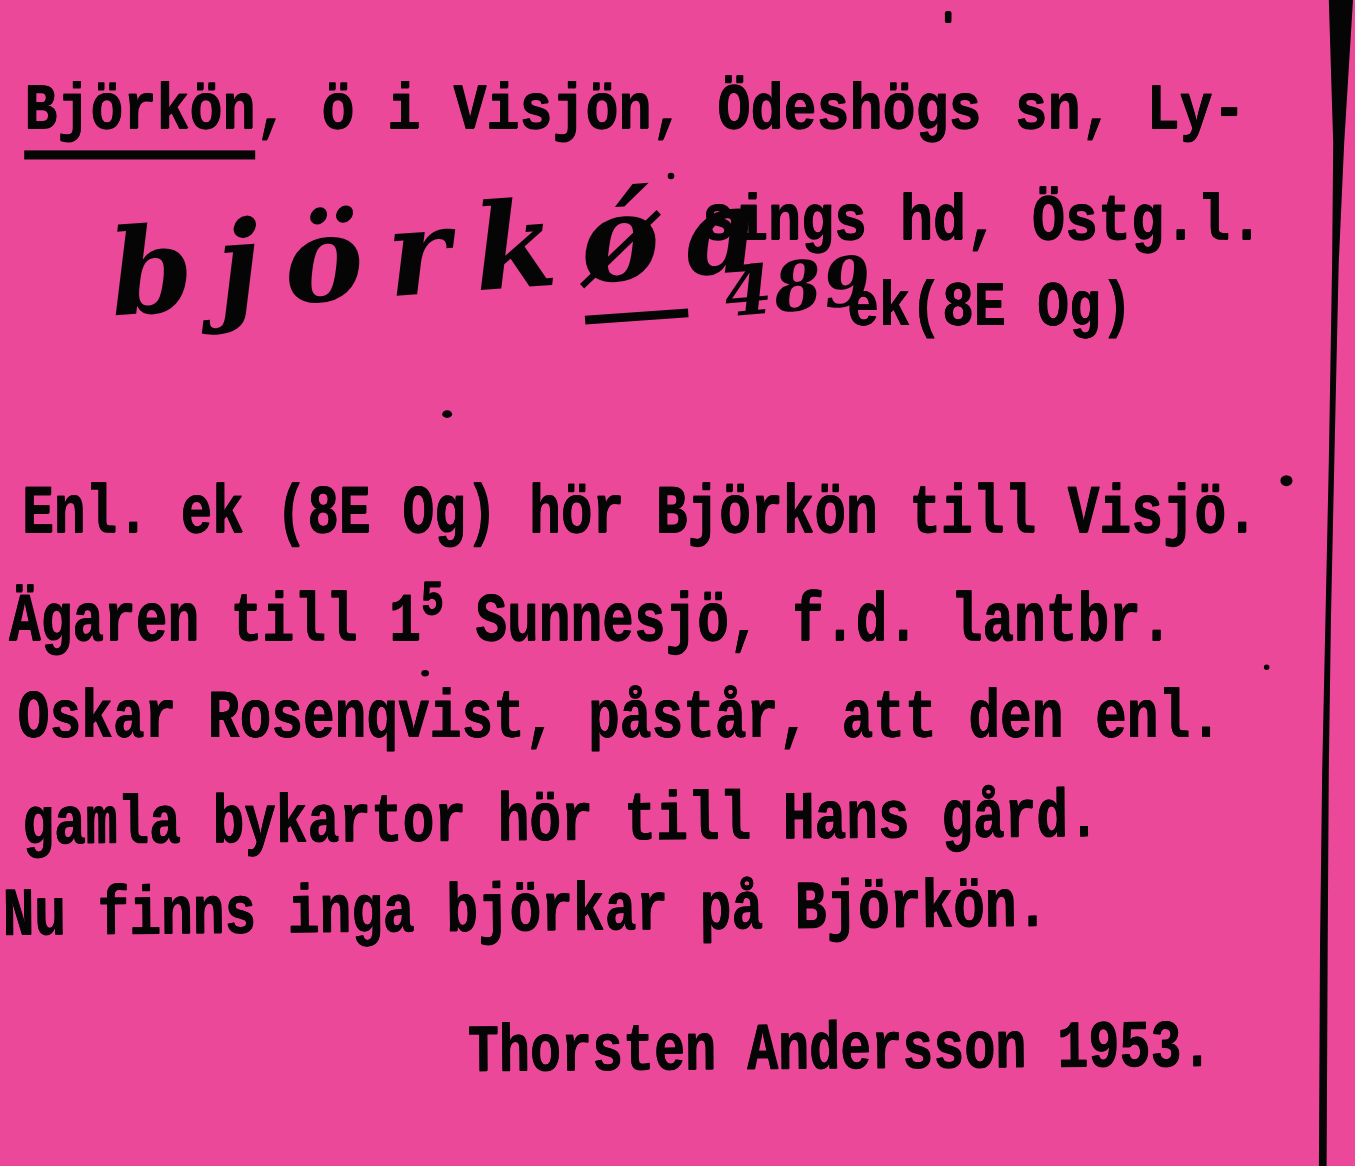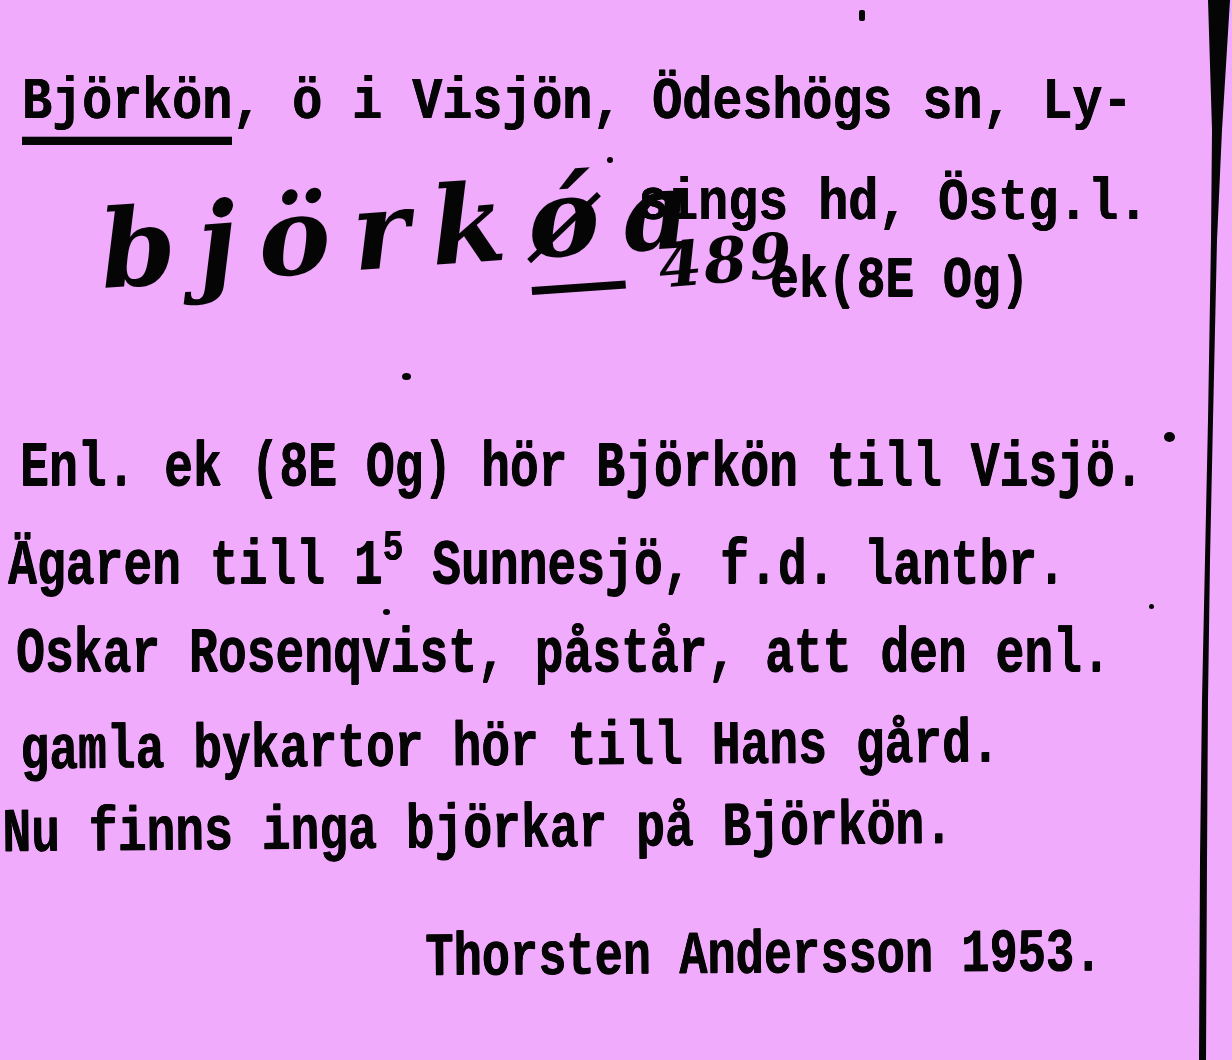--- a/index.html
+++ b/index.html
@@ -10,21 +10,21 @@
   body {
     width: 1232px;
     height: 1060px;
     position: relative;
     overflow: hidden;
     font-family: "Liberation Mono", monospace;
   }
   .card {
     position: absolute;
     inset: 0;
-    background: #f0abfc;
+    background: #ec4899;
     color: #050505;
   }
   
   .tw {
     position: absolute;
     white-space: pre;
     color: #050505;
     font-family: "Liberation Mono", monospace;
     font-weight: bold;
     line-height: 1;

